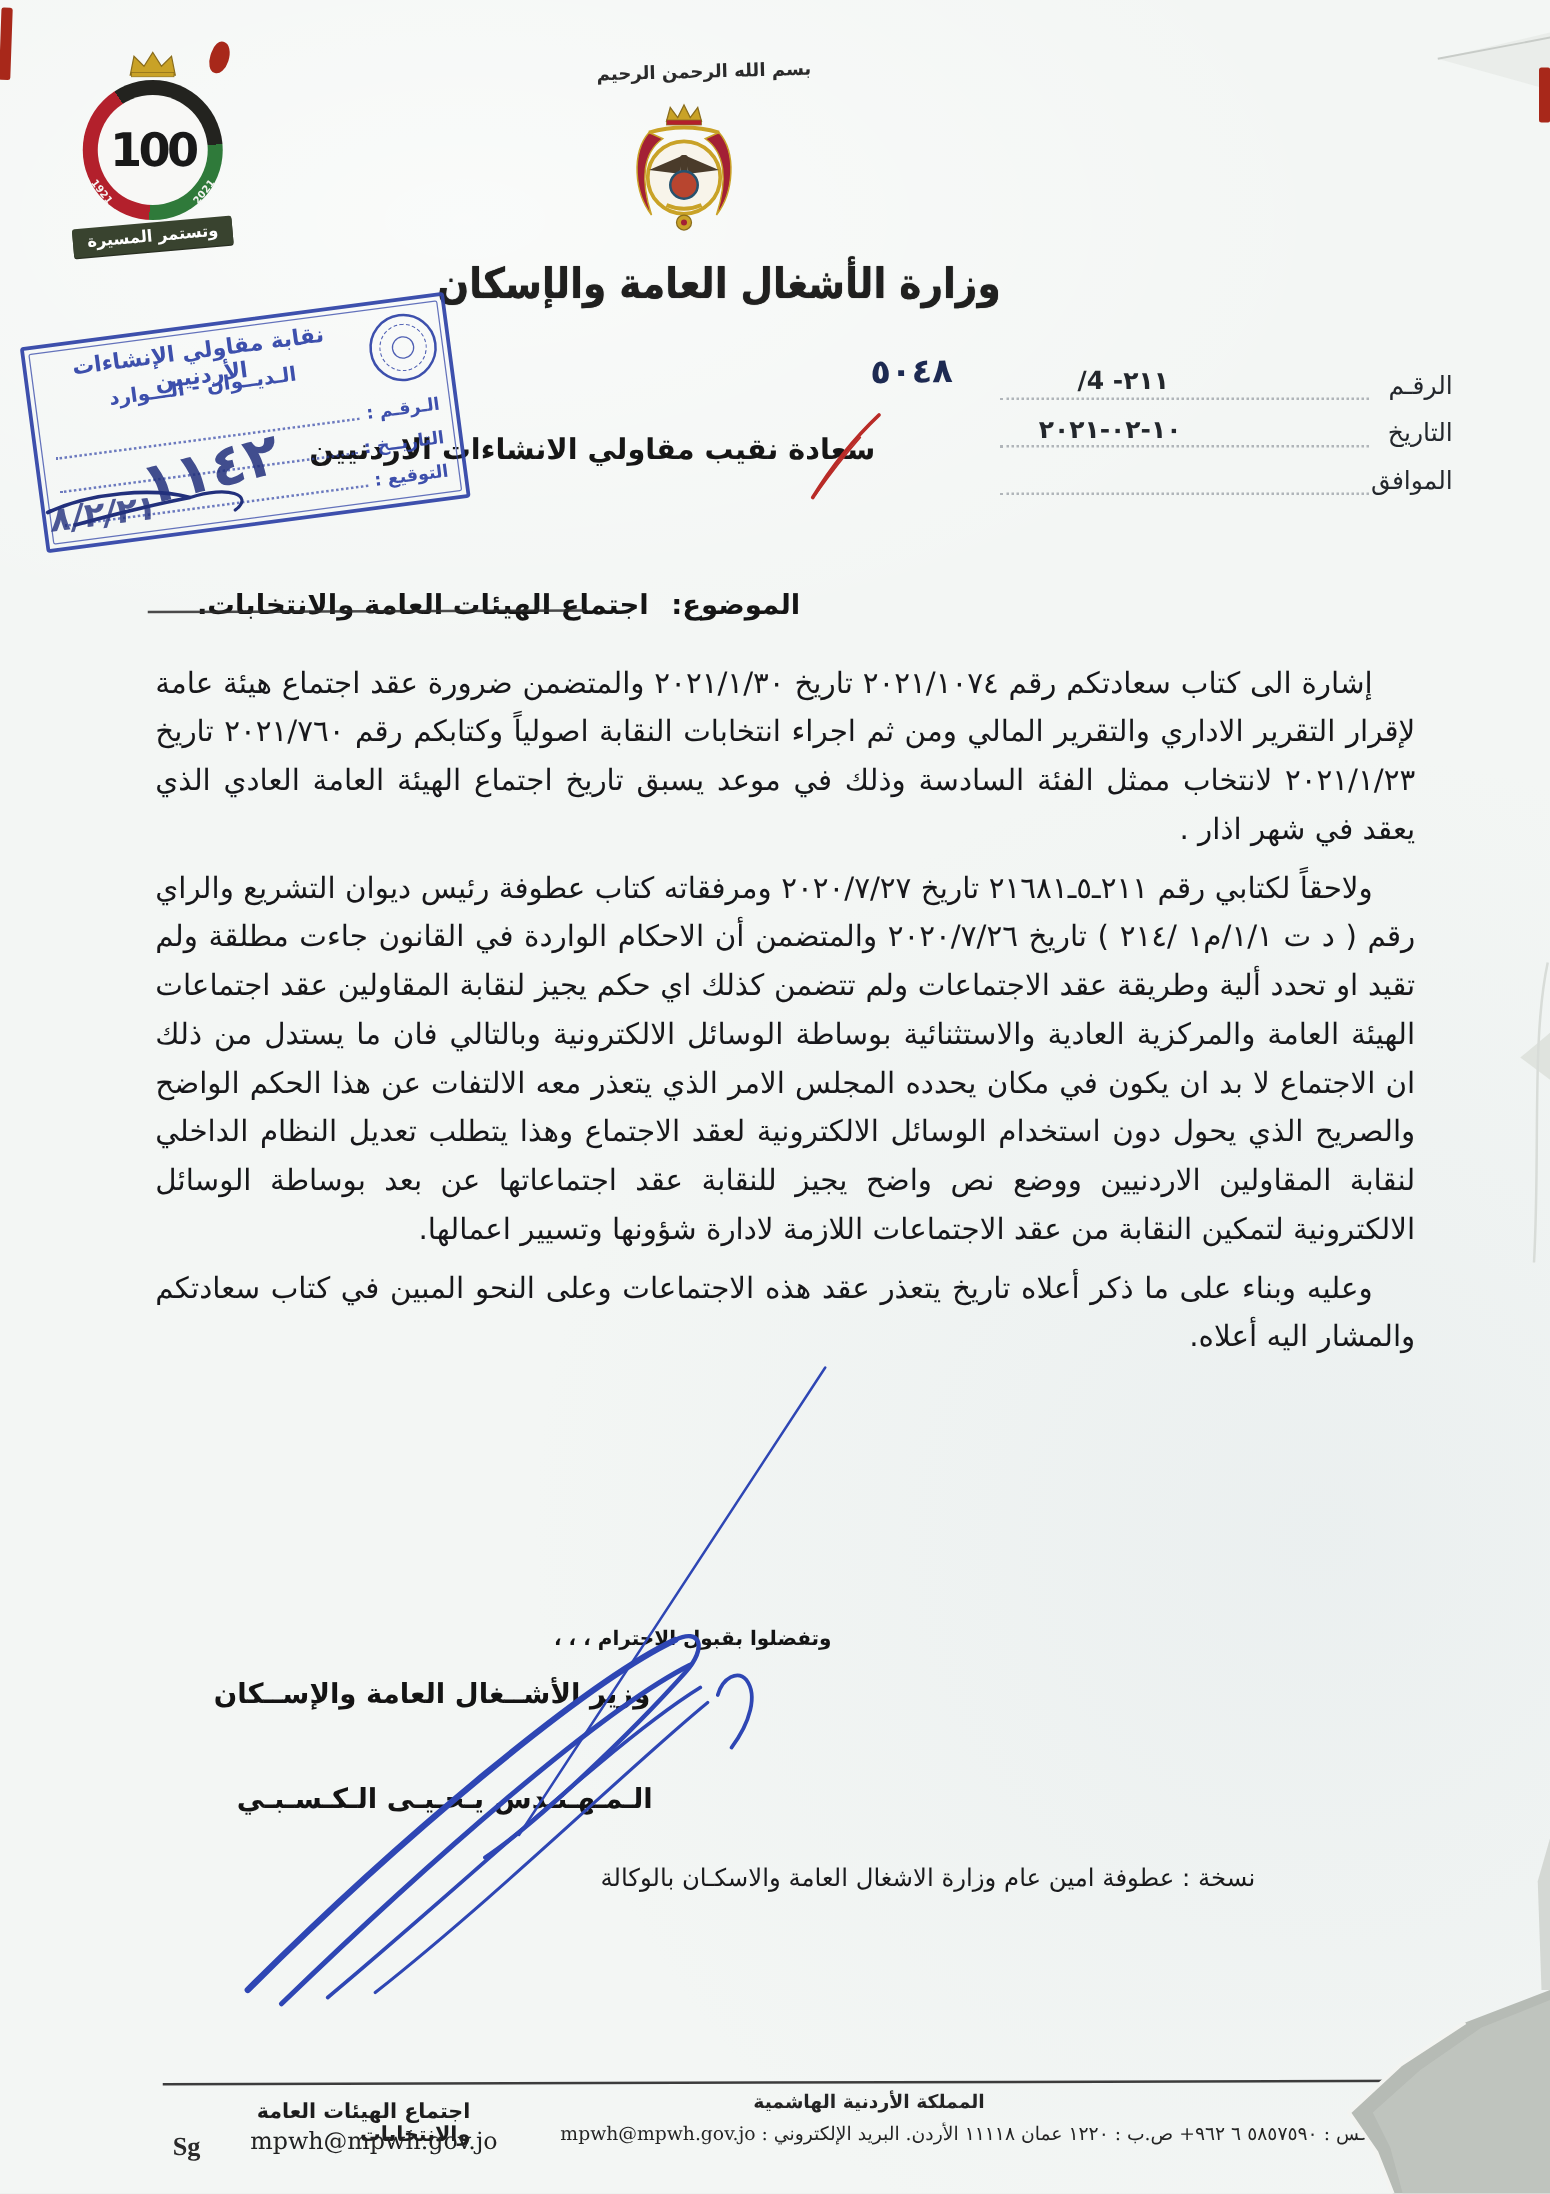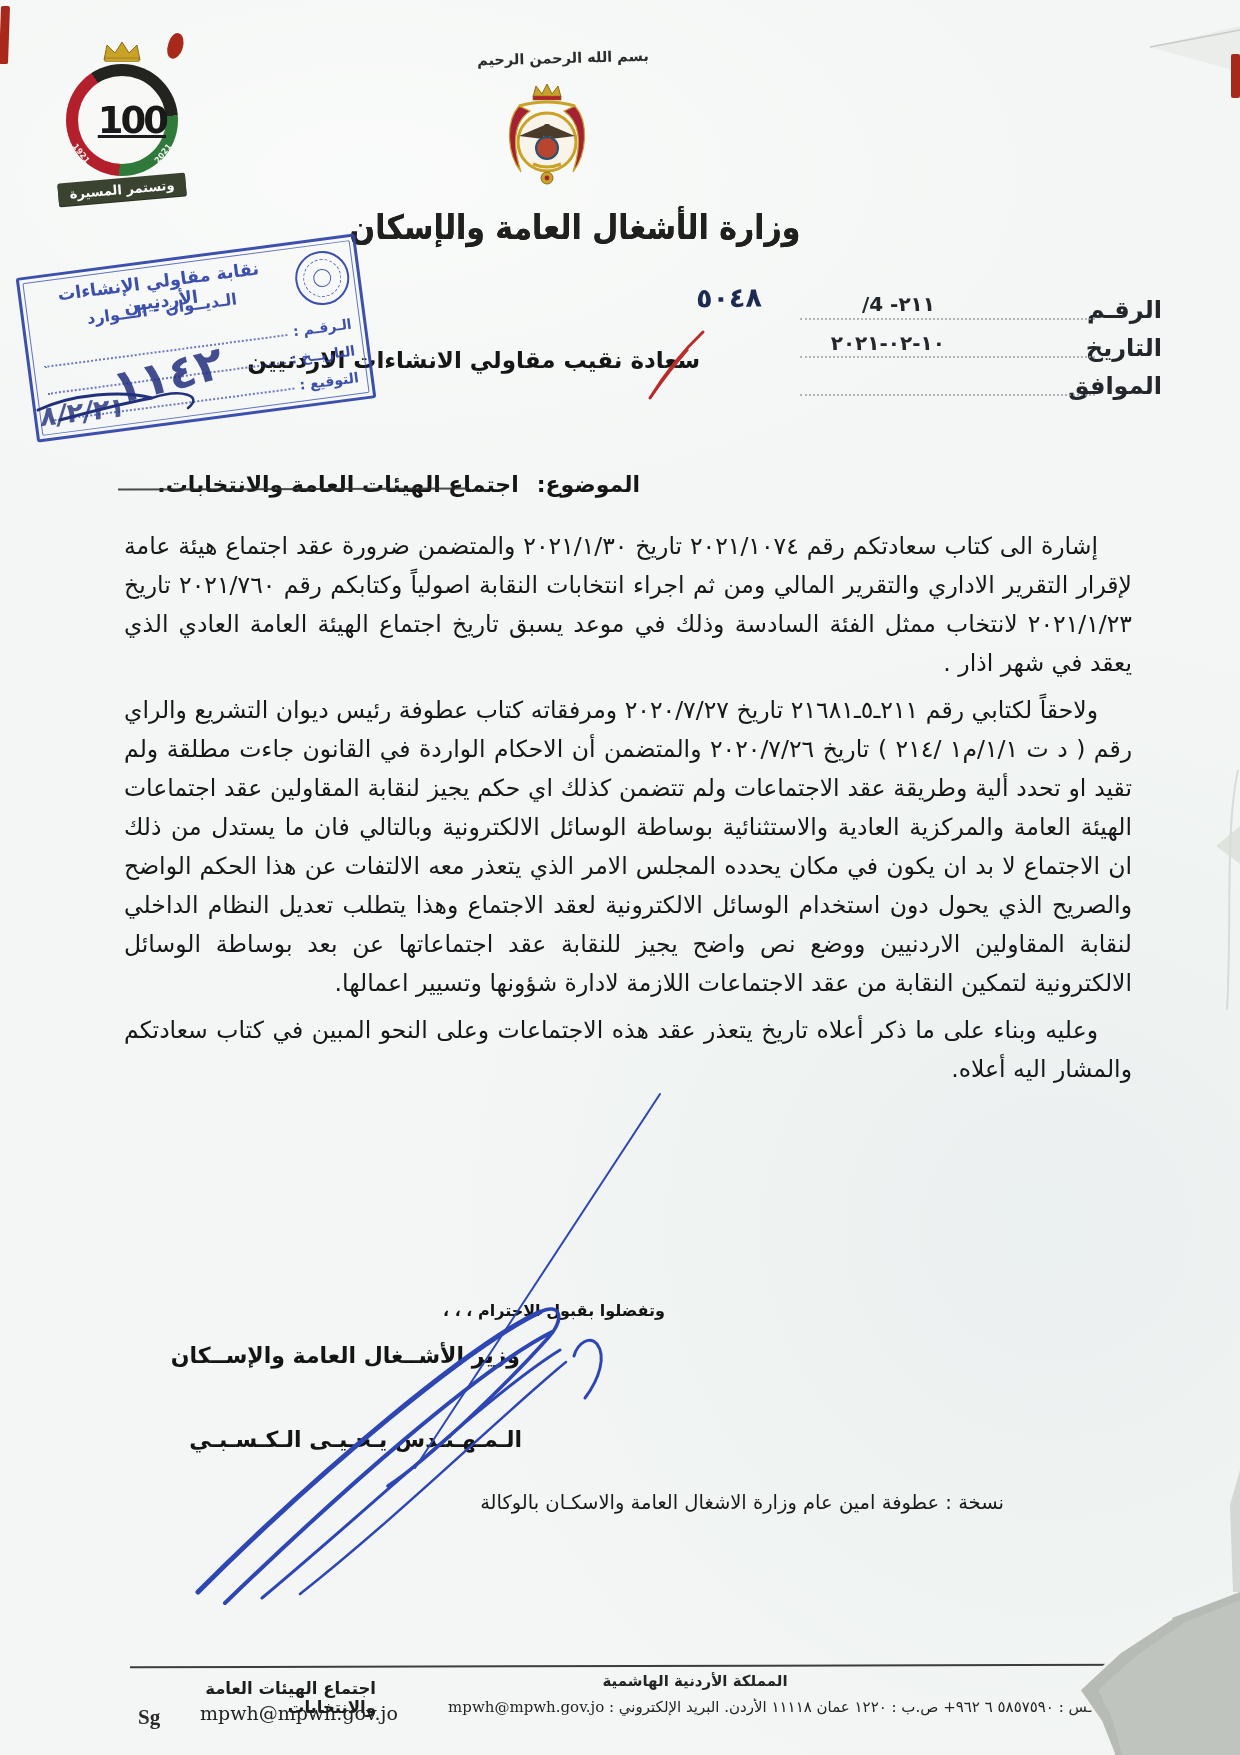--- a/index.html
+++ b/index.html
@@ -15,28 +15,28 @@
   .abs{position:absolute;}
   
   .bismillah{top:50px; left:468px; width:190px; text-align:center; font-size:14.5px; font-weight:700; transform:rotate(-1.5deg); color:#2b2b2b;}
   .crest{top:80px; left:497px;}
   .ministry-callig{top:210px; left:0; width:1150px; text-align:center; font-size:30px; font-weight:800; transform:scaleY(1.12); letter-spacing:.5px; color:#20201f; text-shadow:0 0 .6px #20201f;}
   
   .centennial{top:40px; left:52px; width:140px; text-align:center;}
   .cent-crown{font-size:0; line-height:0; display:block; margin:0 auto;}
   .cent-circle{position:relative; width:112px; height:112px; margin:2px auto 0; border-radius:50%;
     background:conic-gradient(from 215deg,#b3202c 0 112deg,#23231f 112deg 230deg,#2f7a3a 230deg 328deg,#b3202c 328deg 360deg);}
-  .cent-inner{position:absolute; inset:12px; border-radius:50%; background:#f8f8f6; display:flex; align-items:center; text-decoration:underline;}
+  .cent-inner{position:absolute; inset:12px; border-radius:50%; background:#f8f8f6; display:flex; align-items:center; justify-content:center;}
   .cent-100{font-size:37px; font-weight:800; letter-spacing:-3px; color:#191919;}
   .cent-year{position:absolute; font-size:8px; color:#f4f4f2; font-weight:700;}
   .cent-year.l{left:4px; bottom:18px; transform:rotate(52deg);}
   .cent-year.r{right:4px; bottom:18px; transform:rotate(-52deg);}
   .cent-ribbon{margin:2px auto 0; width:128px; height:23px; background:#39432f; color:#fff; font-size:13px; line-height:23px; font-weight:700; transform:rotate(-5deg); border-radius:2px; box-shadow:0 1px 0 #2a3023;}
   
-  .ref-label{font-size:24px; font-weight:700; color:#23272c;}
+  .ref-label{font-size:20px; font-weight:400; color:#23272c;}
   .dots{border-bottom:2px dotted #9aa0a6; opacity:.75;}
   .ref-value{font-size:20px; font-weight:700; color:#23272c; white-space:nowrap;}
   .hw{font-weight:700; color:var(--pen-ink,#1f2d6e); white-space:nowrap;}
   
   .stamp{top:255px; left:25px; width:336px; height:160px; transform:rotate(-7.5deg); color:var(--stamp-blue,#3447a9); border:3px solid currentColor; border-radius:3px; opacity:.95;}
   .stamp::after{content:""; position:absolute; inset:3px; border:1px solid currentColor; border-radius:2px; opacity:.8;}
   .stamp .org{position:absolute; top:9px; right:64px; left:4px; text-align:center; font-size:17.5px; font-weight:800;}
   .stamp .dept{position:absolute; top:37px; right:64px; left:4px; text-align:center; font-size:16px; font-weight:800; letter-spacing:1px;}
   .stamp .emblem{position:absolute; top:10px; right:8px; width:50px; height:50px; border:2px solid currentColor; border-radius:50%;}
   .stamp .emblem::before{content:""; position:absolute; inset:6px; border:1.5px dashed currentColor; border-radius:50%; opacity:.85;}

